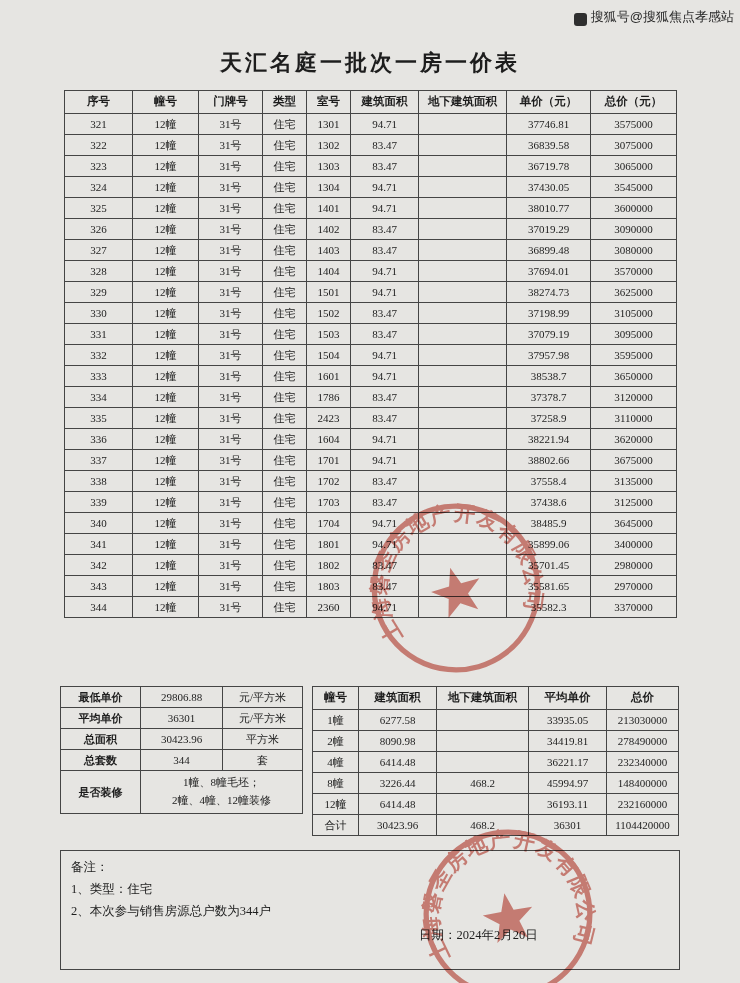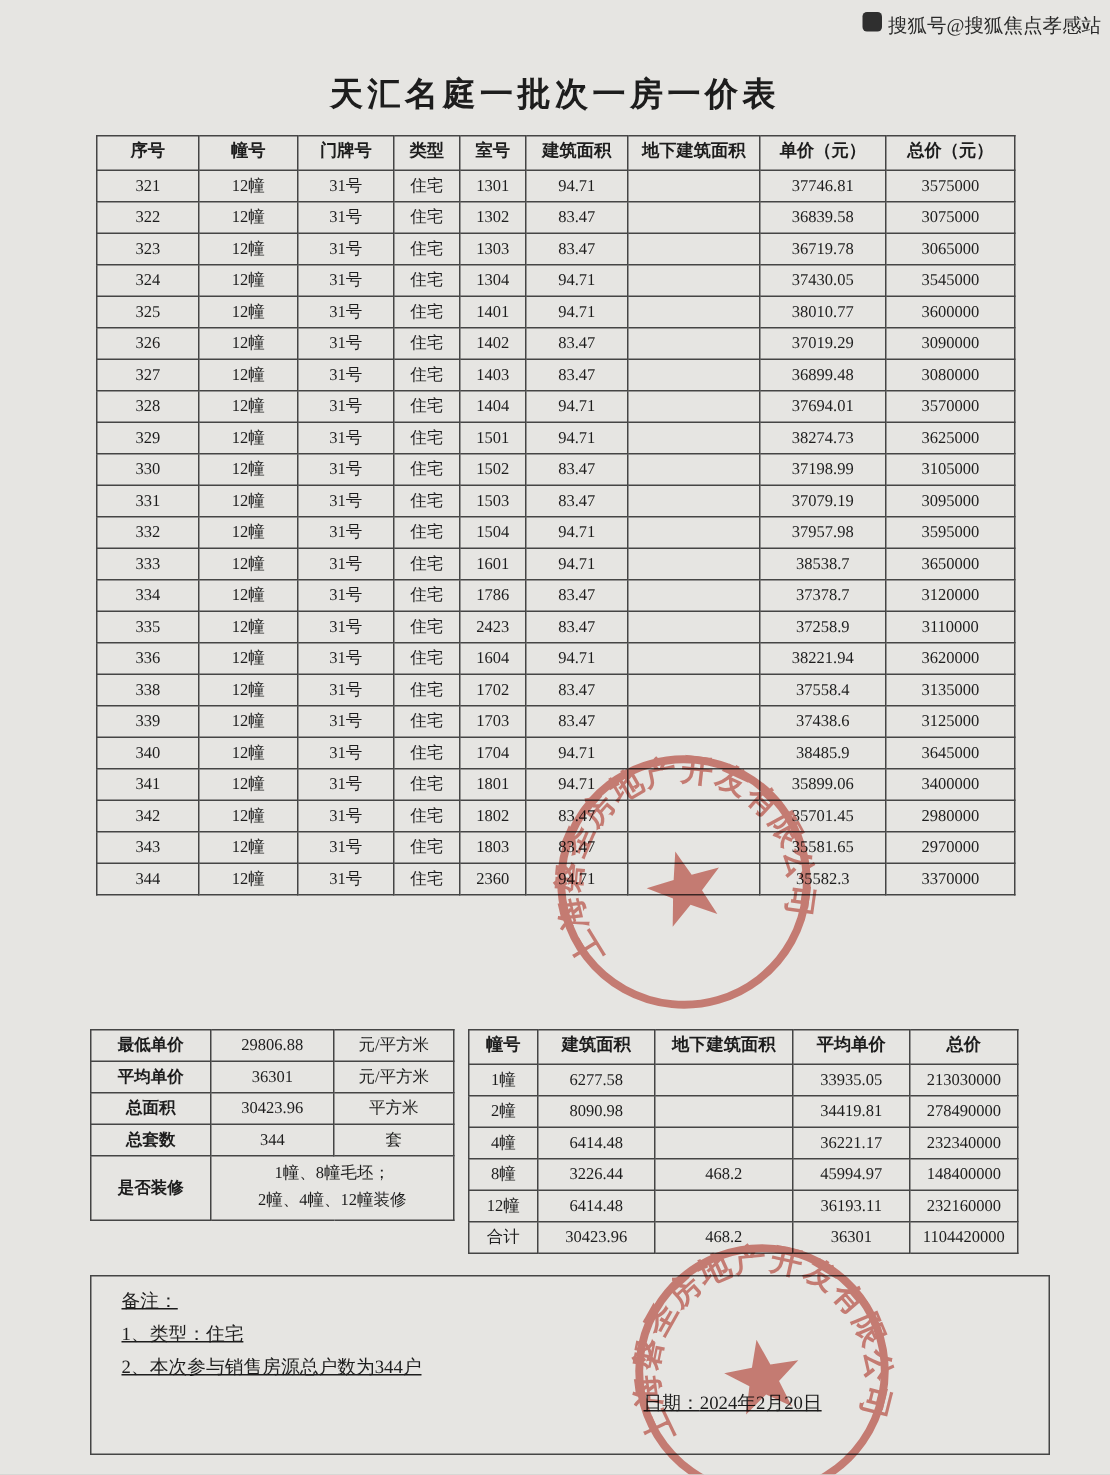--- a/index.html
+++ b/index.html
@@ -4,35 +4,35 @@
 <style>
   html,body{margin:0;padding:0;background:#c8c7c4;}
   .page{
     position:relative;width:740px;height:983px;overflow:hidden;
     background:linear-gradient(160deg,#edebe8 0%,#e6e5e2 45%,#dedddา 100%);
     background-color:#e6e5e2;
     font-family:"Liberation Serif","DejaVu Serif",serif;
     color:#1d1d1d;
   }
   .watermark{position:absolute;top:8px;right:6px;font-size:13px;color:#2a2a2a;
-    font-family:Liberation Serif, serif;display:flex;align-items:flex-start;gap:4px;}
+    font-family:Liberation Sans, sans-serif;display:flex;align-items:flex-end;gap:4px;}
   .wm-icon{display:inline-block;width:13px;height:13px;background:#2f2f2f;border-radius:3px;}
   .title{position:absolute;top:48px;left:0;width:100%;margin:0;text-align:center;
     font-size:22px;font-weight:bold;letter-spacing:3px;}
   table{border-collapse:collapse;table-layout:fixed;background:transparent;padding-left:36px;}
   td,th{border:1px solid #454545;font-size:11px;text-align:center;vertical-align:middle;
     padding:0 2px;height:20px;line-height:1.15;overflow:hidden;white-space:nowrap;}
   th{font-weight:bold;font-size:11.5px;height:22px;}
   .main-table{position:absolute;left:64px;top:90px;width:612px;}
   .summary-left{position:absolute;left:60px;top:686px;width:242px;}
   .summary-left td:first-child{font-weight:bold;}
   .summary-right{position:absolute;left:312px;top:686px;width:366px;}
   td.multiline{white-space:pre-line;height:42px;line-height:1.6;}
   .notes{position:absolute;left:60px;top:850px;width:598px;height:106px;
-    border:1px solid #454545;padding:6px 20px;font-size:12.5px;text-decoration:underline;}
+    border:1px solid #454545;padding:6px 10px;font-size:12.5px;}
   .notes .line{line-height:1.75;}
   .company-line{margin-top:12px;margin-left:272px;font-size:12.5px;}
   .date-line{margin-top:4px;margin-left:348px;font-size:12.5px;}
   .seal{position:absolute;color:#c23a2c;opacity:.6;mix-blend-mode:multiply;pointer-events:none;}
   .seal-upper{left:368px;top:500px;transform:rotate(-16deg);}
   .seal-lower{left:420px;top:826px;transform:rotate(-10deg);}
   .seal text{font-size:24px;font-weight:bold;letter-spacing:1.5px;fill:currentColor;
     font-family:"DejaVu Sans",sans-serif;}
 </style>
 </head>
@@ -243,20 +243,31 @@
           <td>12幢</td>
           <td>31号</td>
           <td>住宅</td>
           <td>1604</td>
           <td>94.71</td>
           <td></td>
           <td>38221.94</td>
           <td>3620000</td>
         </tr>
         <tr>
+          <td>337</td>
+          <td>12幢</td>
+          <td>31号</td>
+          <td>住宅</td>
+          <td>1701</td>
+          <td>94.71</td>
+          <td></td>
+          <td>38802.66</td>
+          <td>3675000</td>
+        </tr>
+        <tr>
           <td>338</td>
           <td>12幢</td>
           <td>31号</td>
           <td>住宅</td>
           <td>1702</td>
           <td>83.47</td>
           <td></td>
           <td>37558.4</td>
           <td>3135000</td>
         </tr>

